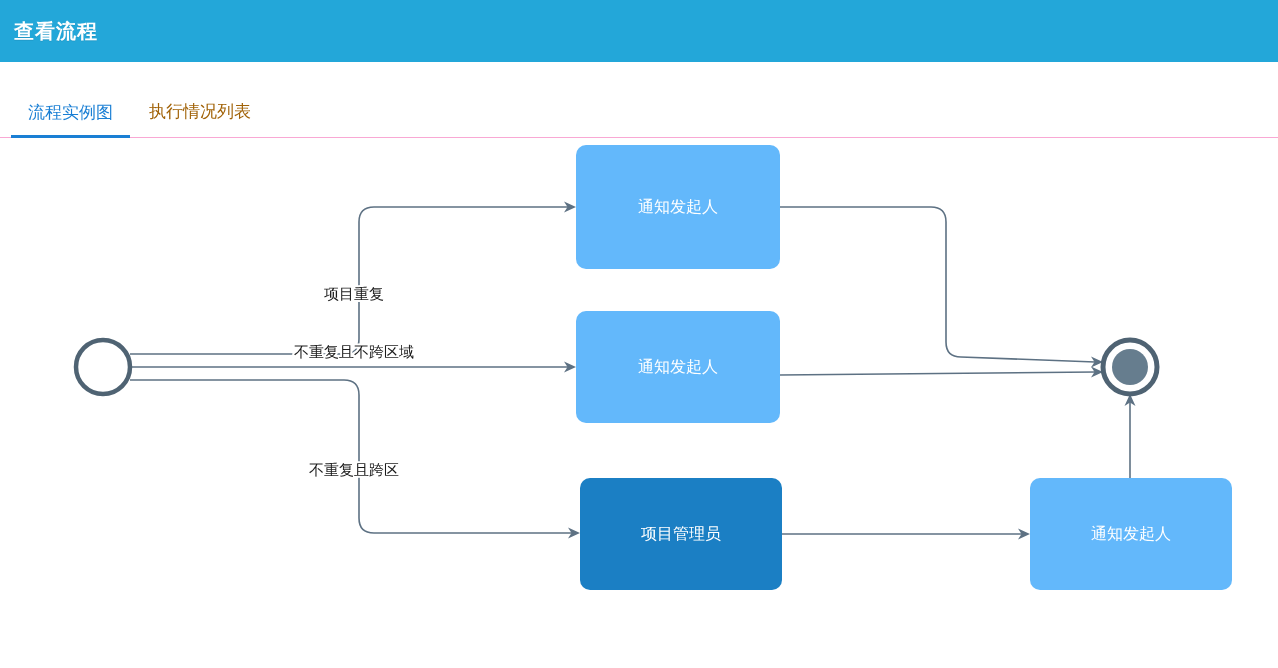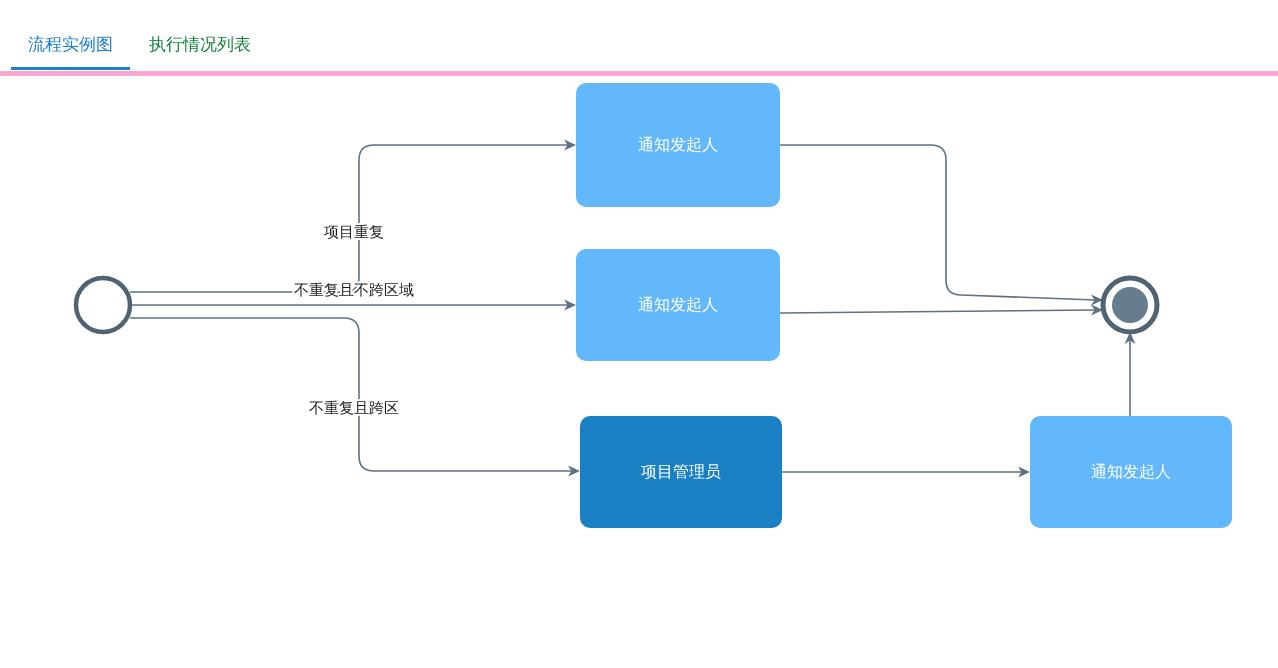--- a/index.html
+++ b/index.html
@@ -37,24 +37,24 @@
     line-height: 1;
     text-shadow: 0 1px 0 rgba(0,0,0,0.08);
   }
 
   
   .tab-bar {
     height: 76px;
     background: #ffffff;
     position: relative;
     display: flex;
-    align-items: center;
+    align-items: flex-end;
     padding: 0 10px;
     box-sizing: border-box;
-    border-bottom: 5px solid #f9a8d4;
+    border-bottom: 1px solid #f9a8d4;
   }
   .tab {
     position: relative;
     font-size: 17px;
     padding: 34px 18px 16px 18px;
     color: #9b9b9b;
     cursor: pointer;
     white-space: nowrap;
     line-height: 1;
   }
@@ -113,26 +113,29 @@
   .event-core {
     fill: #667d8e;
     stroke: none;
   }
 </style>
 </head>
 <body>
 
 <div id="app">
 
+  <div class="app-header">
+    <span class="title">查看流程</span>
+  </div>
 
   <div class="tab-bar">
     <div class="tab active" style="color: rgb(26, 127, 212); --accent: #1a7fd4;">
       <span>流程实例图</span>
     </div>
-    <div class="tab" style="color: #15803d;">
+    <div class="tab" style="color: #a16207; font-family: Liberation Mono, monospace;">
       <span>执行情况列表</span>
     </div>
   </div>
 
   <div class="canvas-wrap">
     <svg class="flow" id="flow-svg" width="1278" height="530" viewBox="0 138 1278 530">
       <g id="layer-edges">
           <g>
             <path d="M 82 354 L 296 354 Q 311 354 311 339 L 311 222 Q 311 207 326 207 L 520 207" class="edge-path" stroke="#5d7183"></path>
             <polygon points="528,207 516,201.5 519.5,207 516,212.5" fill="#5d7183"></polygon>

